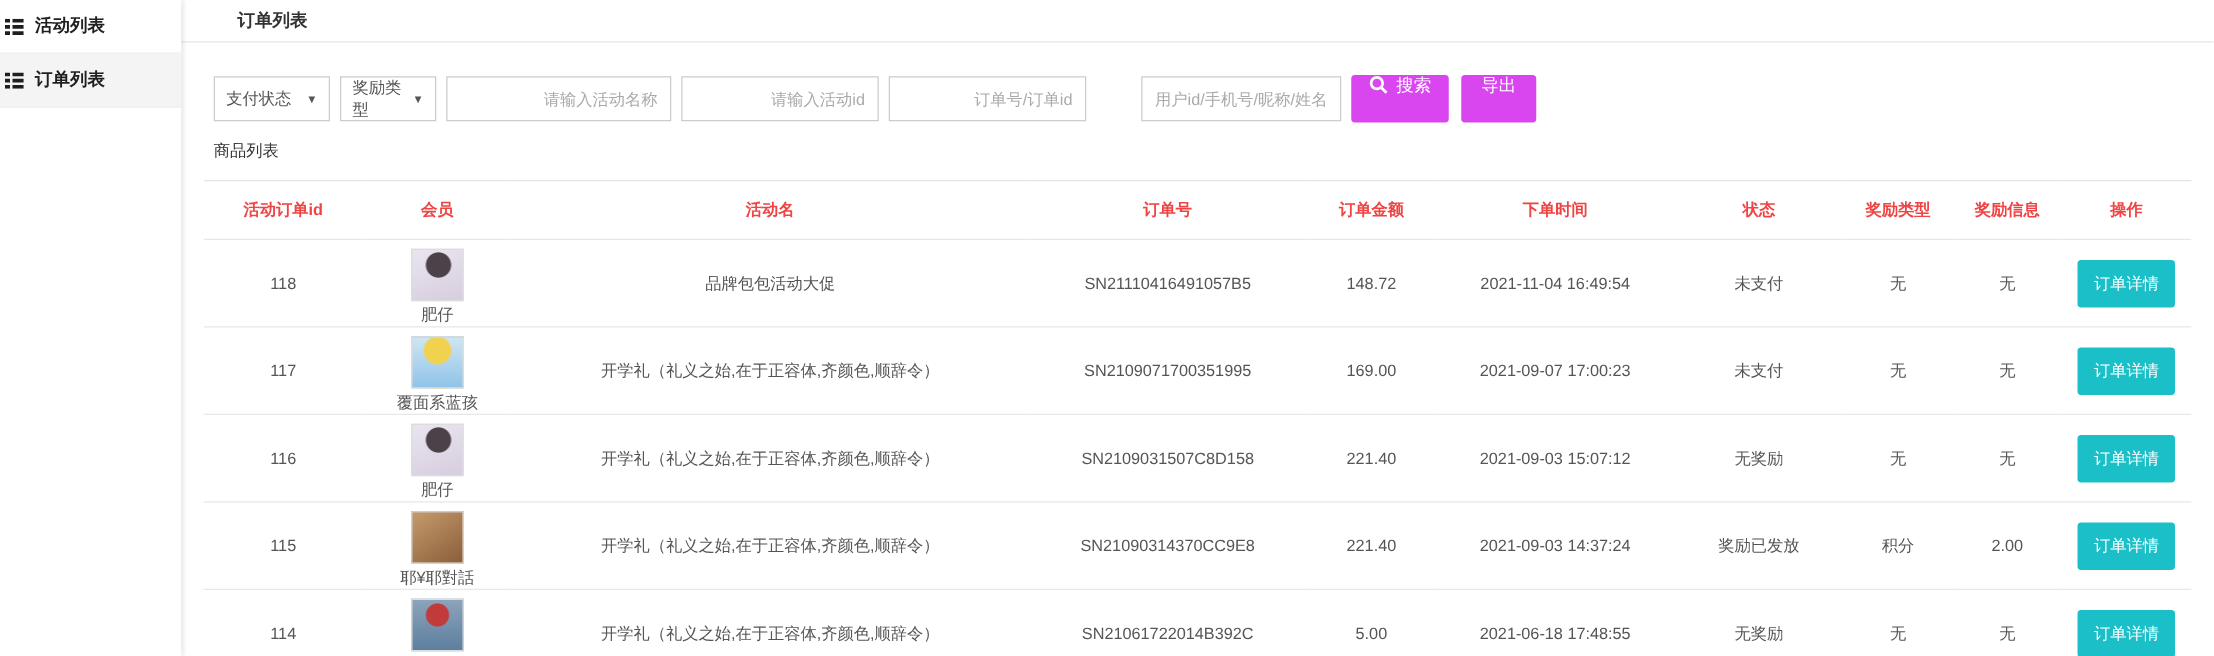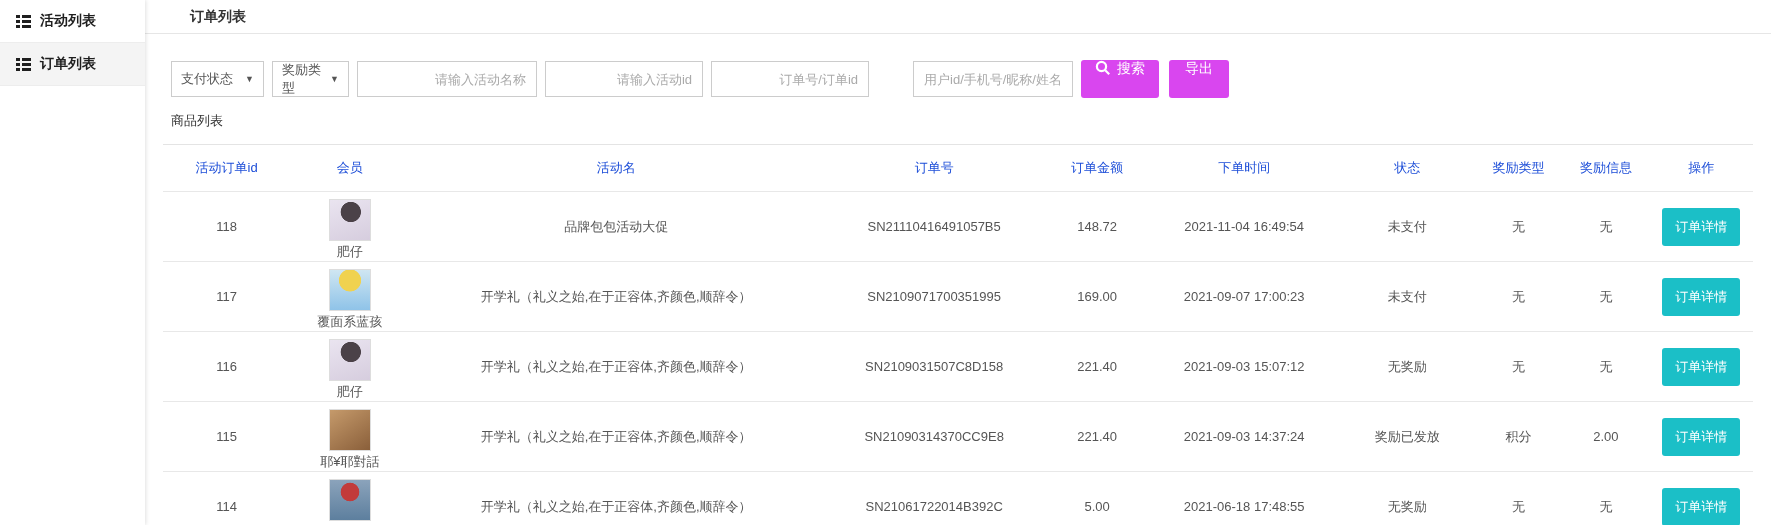--- a/index.html
+++ b/index.html
@@ -5,21 +5,21 @@
   * { margin:0; padding:0; box-sizing:border-box; }
   html,body { width:1771px; height:525px; overflow:hidden; background:#fff;
     font-family:"Liberation Sans","DejaVu Sans",sans-serif; }
 
   .app { display:flex; width:1771px; height:525px; }
 
   
   .sidebar { width:145px; min-height:525px; background:#fff; flex:0 0 145px;
     box-shadow:1px 0 4px rgba(0,0,0,.12); position:relative; z-index:2; }
   .side-item { height:43px; display:flex; align-items:center; gap:9px;
-    padding-left:16px; font-size:14px; color:#1f1f1f; cursor:pointer;
+    padding-left:4px; font-size:14px; color:#1f1f1f; cursor:pointer;
     border-bottom:1px solid #ededed; font-weight:bold; }
   .side-item.active { background:#f4f4f4; }
   .list-icon { width:15px; height:13px; display:inline-block; }
 
   
   .main { flex:1; min-width:0; background:#fff; }
   .page-header { height:34px; display:flex; align-items:center;
     border-bottom:1px solid #e6e6e6; }
   .page-title { font-size:14px; color:#333; padding-left:45px; font-weight:bold; }
 
@@ -42,21 +42,21 @@
     font-size:14px; border-radius:3px; cursor:pointer; display:inline-flex;
     align-items:flex-start; gap:6px; padding:0 14px; }
   .btn-export { margin-left:2px; padding:0 16px; }
 
   .section-label { font-size:13px; color:#333; margin:14px 0 0 26px; }
 
   
   .order-table { width:calc(100% - 36px); margin:14px 18px 0 18px;
     border-collapse:collapse; table-layout:fixed; }
   .order-table thead tr { border-top:1px solid #e4e4e4; }
-  .order-table th { font-size:13px; color:#1d4ed8; font-weight:normal;
+  .order-table th { font-size:13px; color:#ef4444; font-weight:bold;
     height:47px; text-align:center; vertical-align:middle; }
   .order-table td { font-size:13px; color:#555; height:70px;
     text-align:center; vertical-align:middle; border-top:1px solid #e8e8e8; }
   .col-id{width:8%} .col-member{width:7.5%} .col-activity{width:26%}
   .col-order{width:14%} .col-amount{width:6.5%} .col-time{width:12%}
   .col-status{width:8.5%} .col-rtype{width:5.5%} .col-rinfo{width:5.5%}
   .col-action{width:6.5%}
 
   .avatar { width:42px; height:42px; border:1px solid #ddd; margin:6px auto 2px auto;
     background:#eee; }

